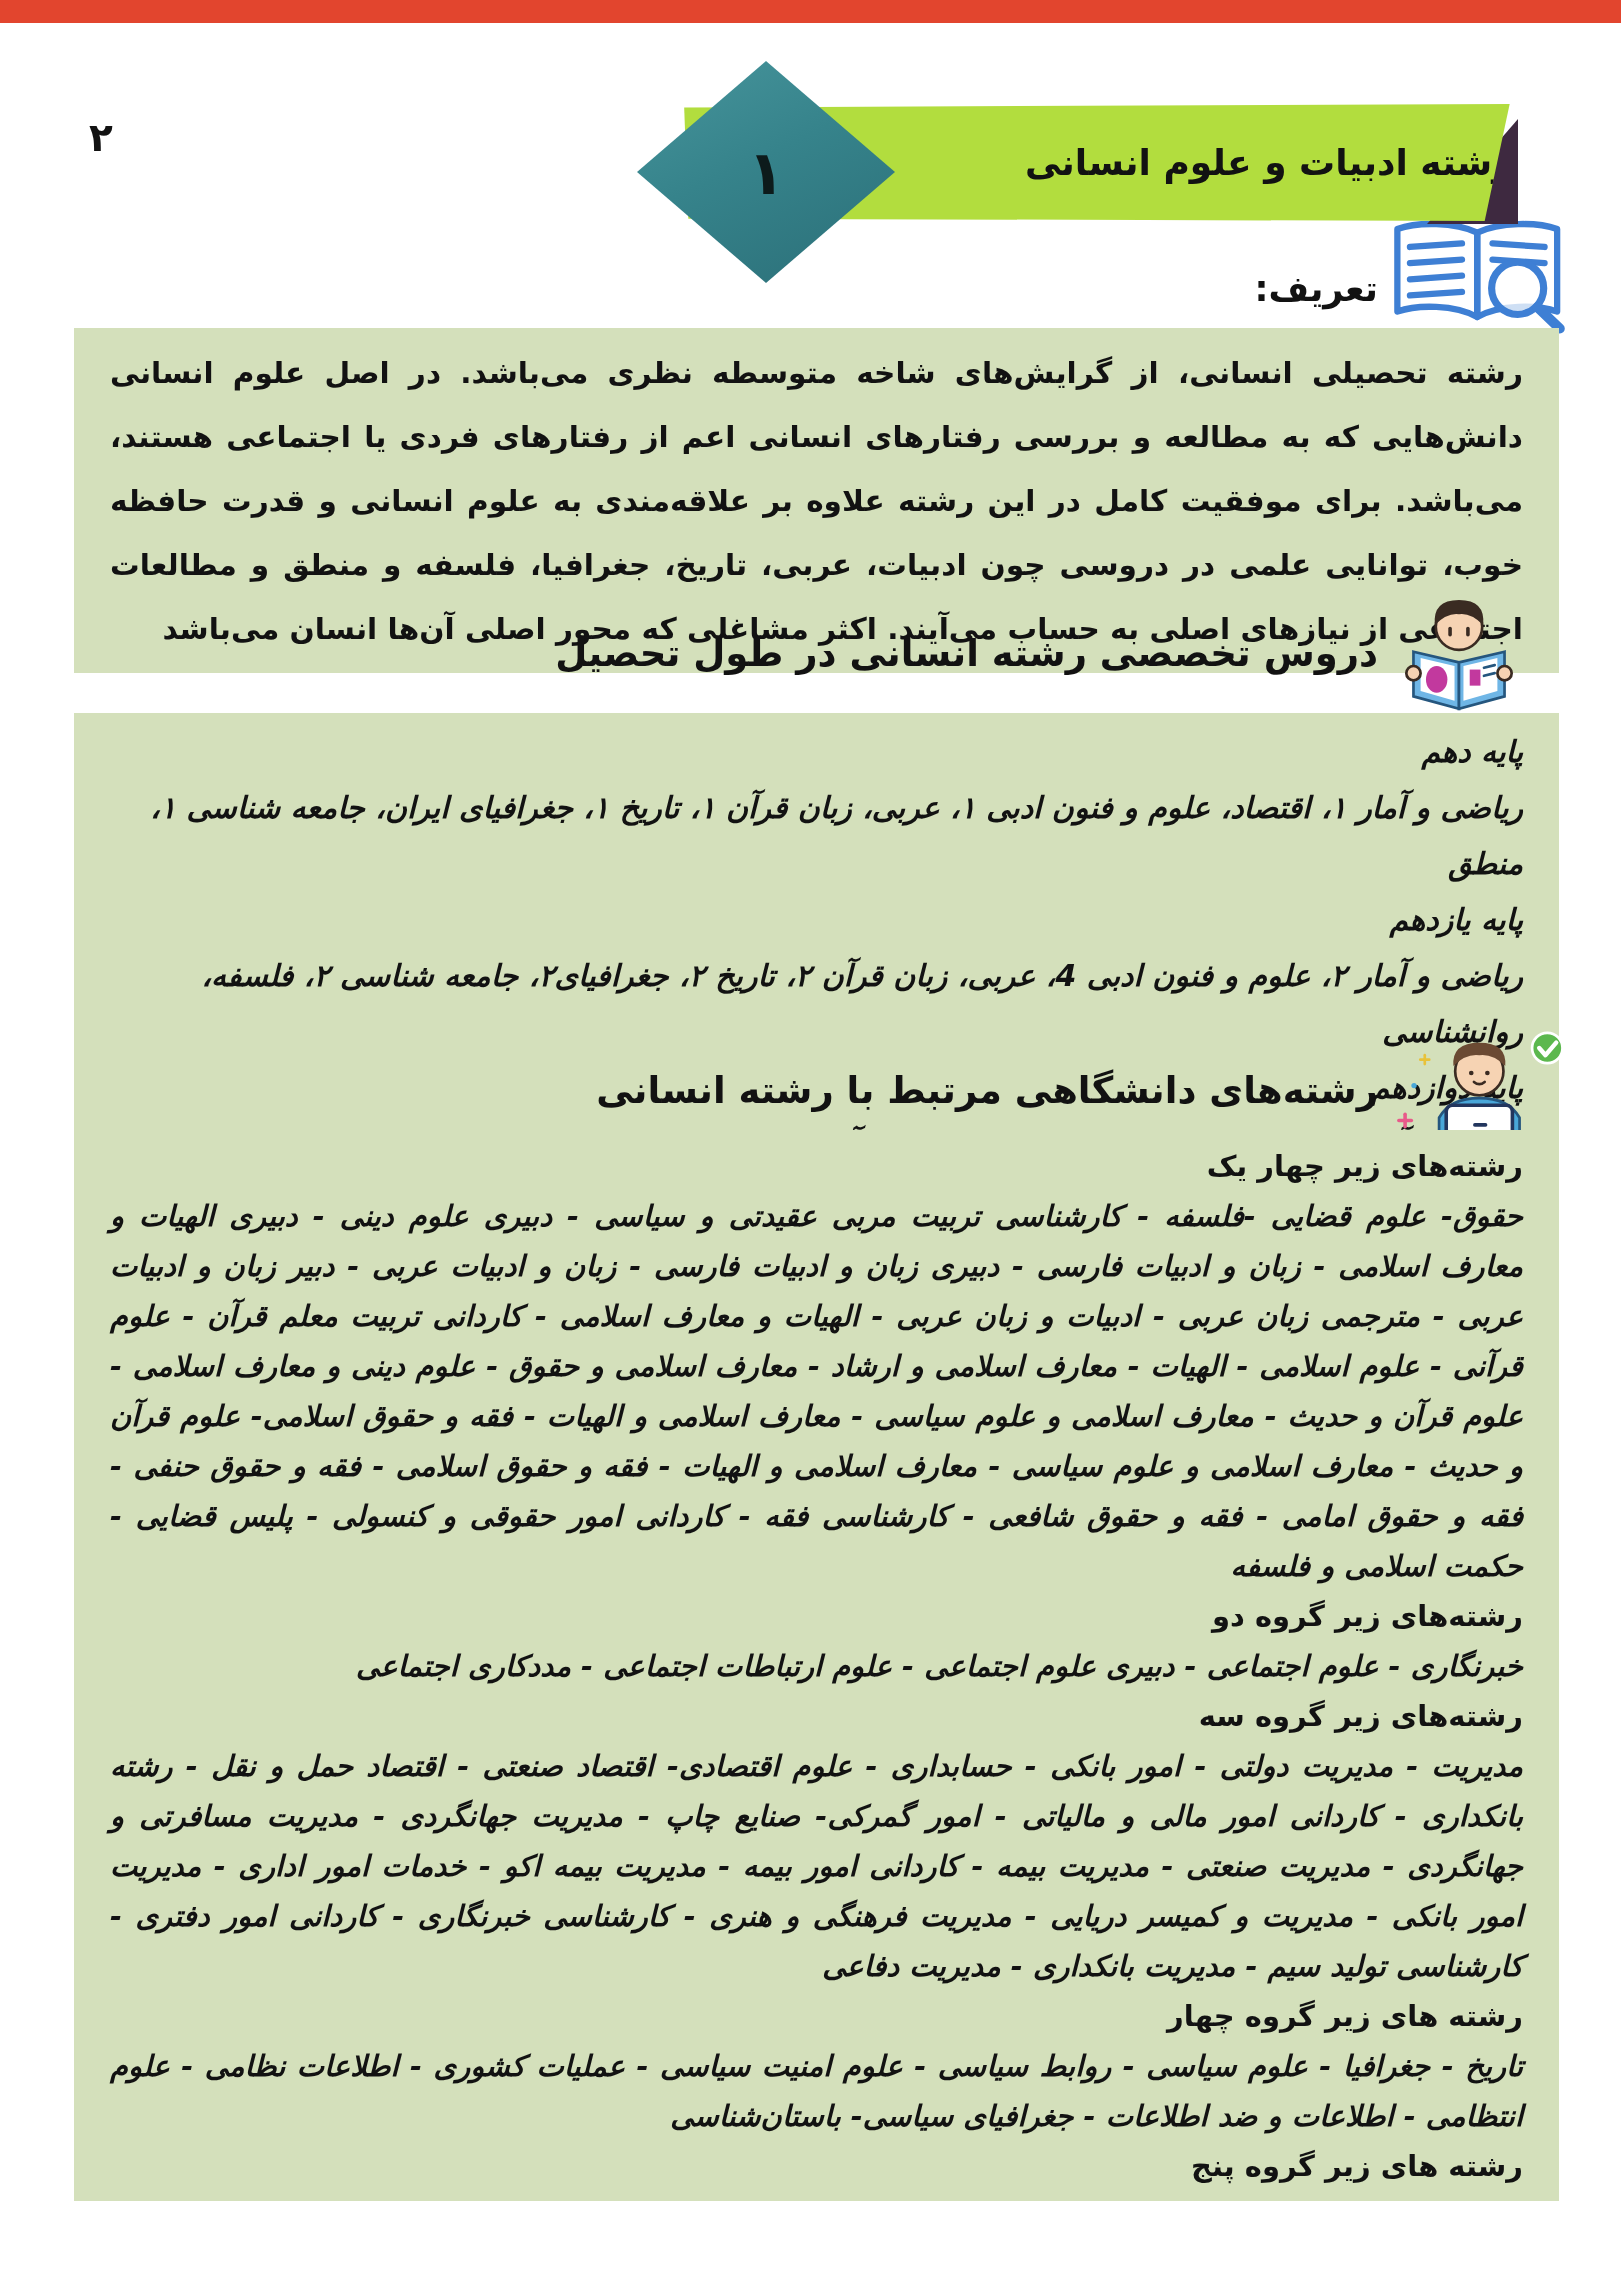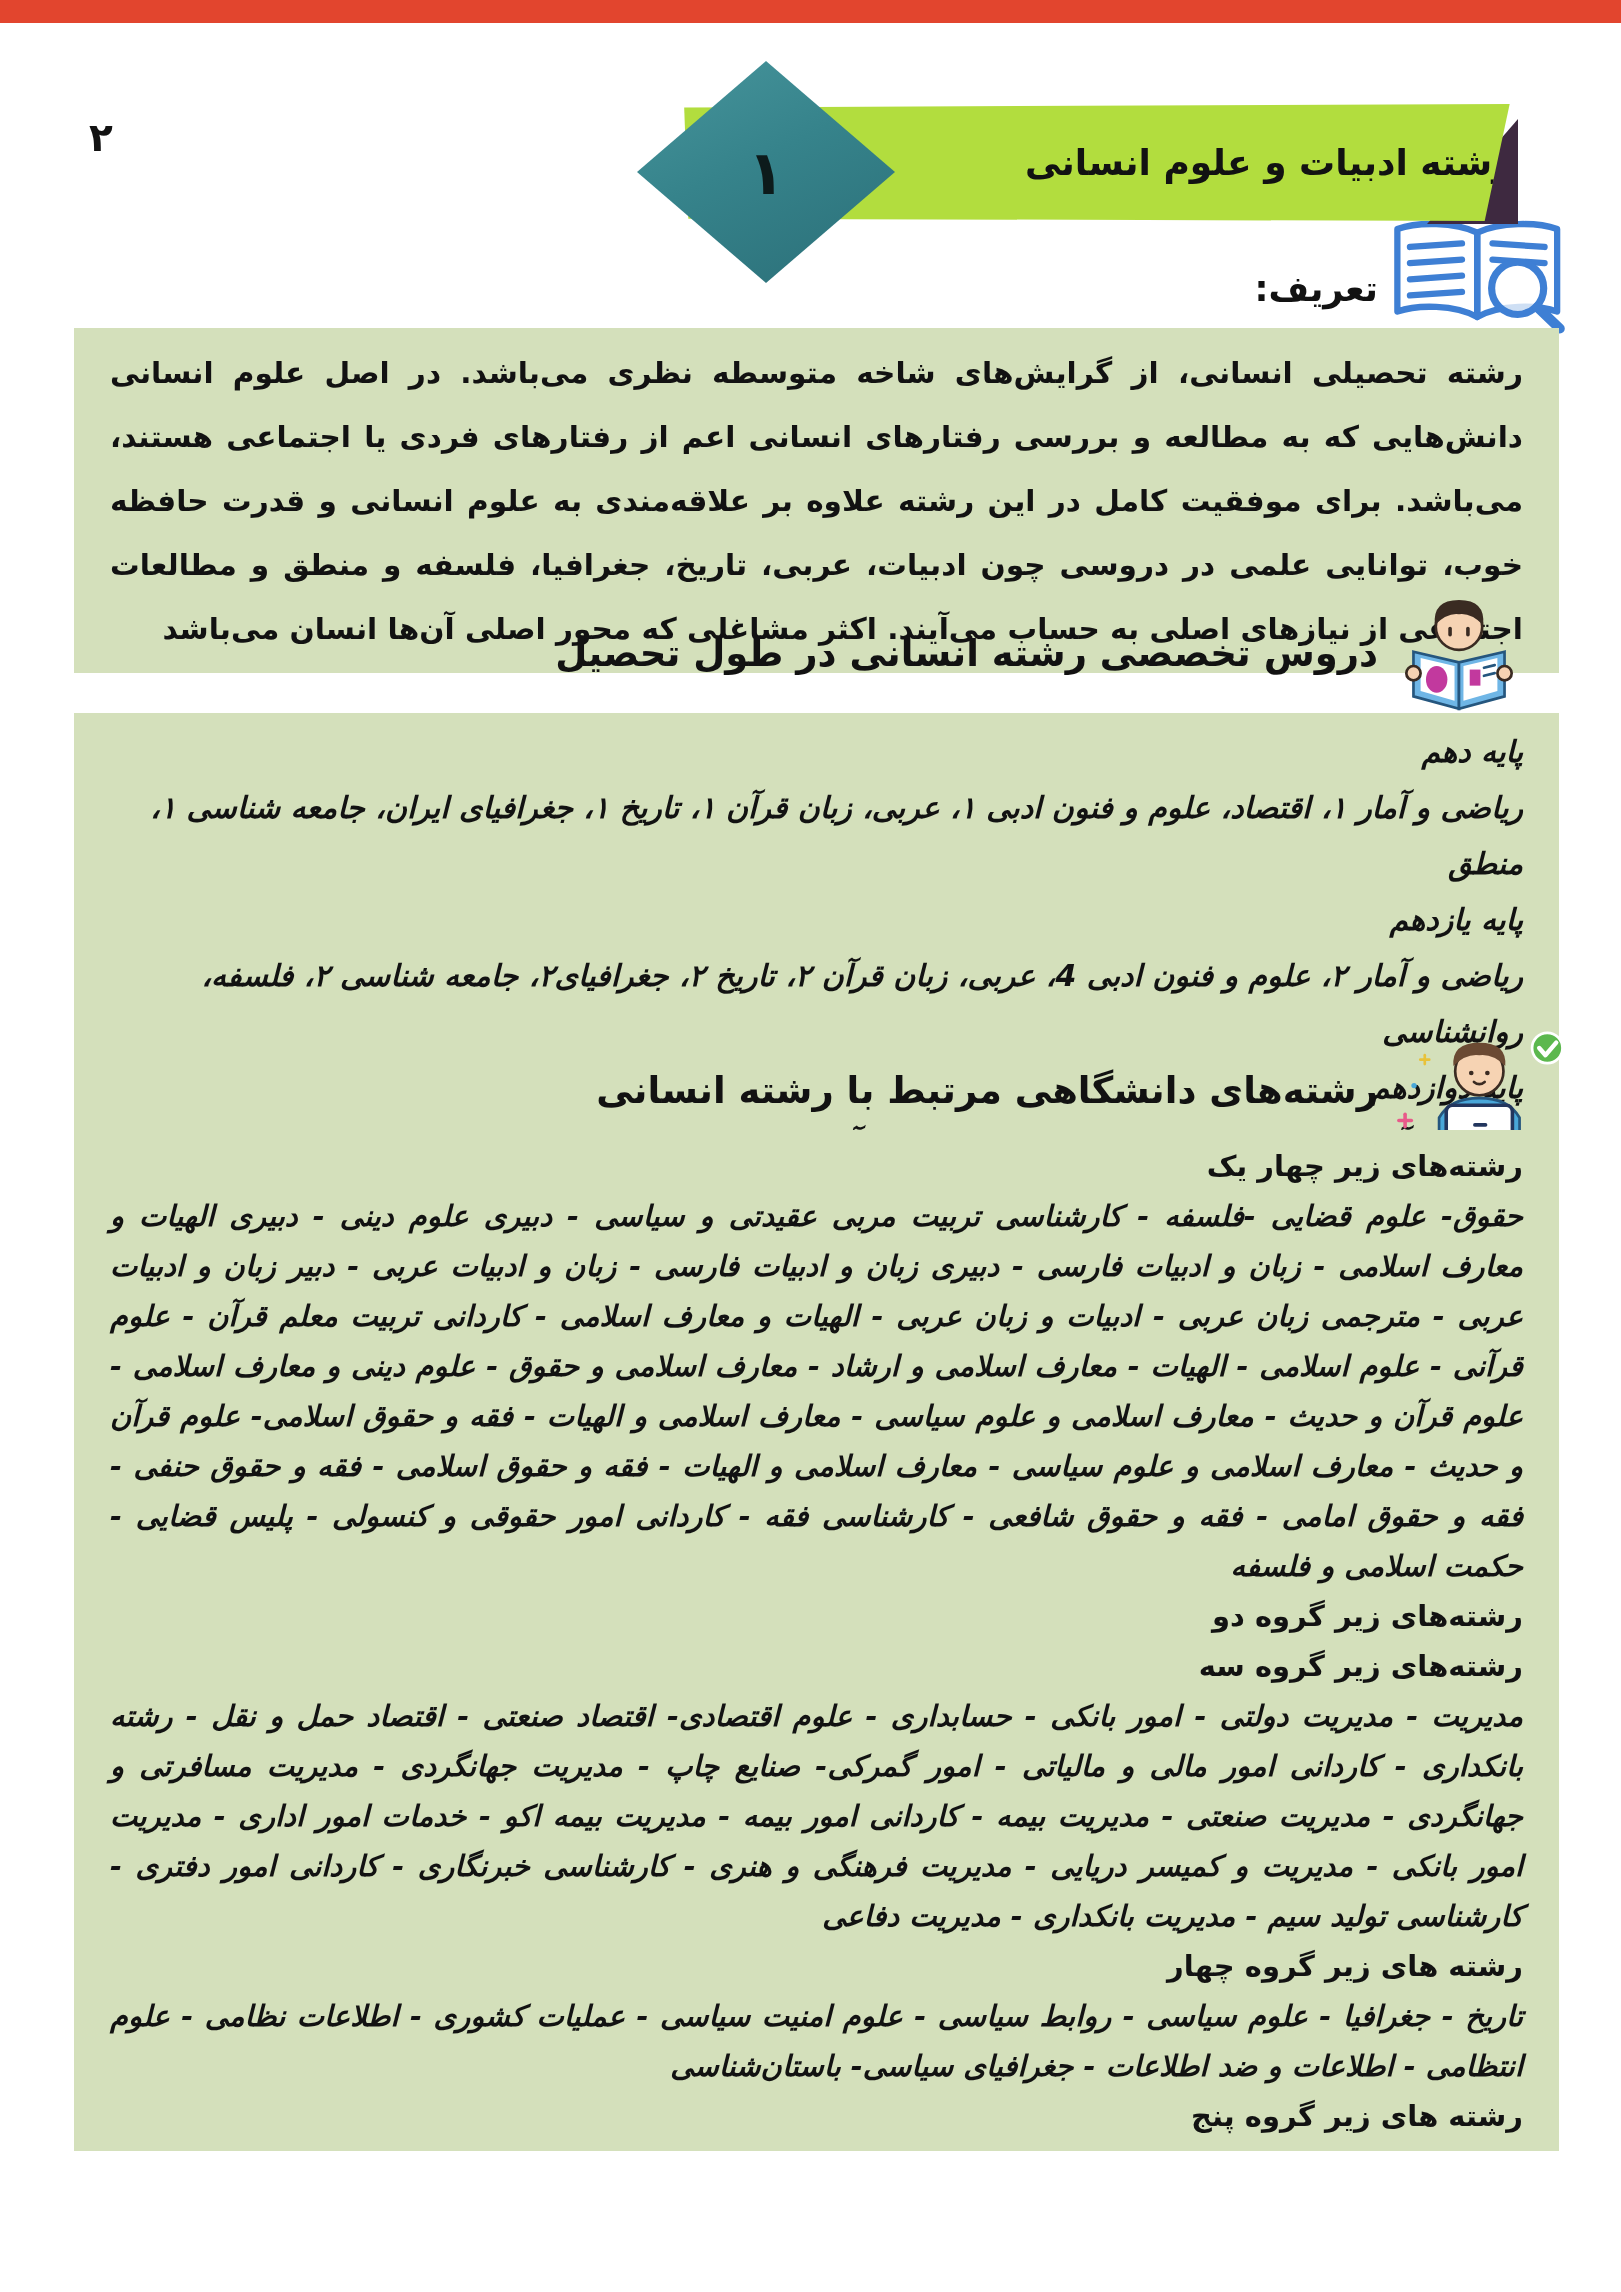--- a/index.html
+++ b/index.html
@@ -157,20 +157,21 @@
         <line x1="35" y1="35" x2="45" y2="35"></line>
     </g>
     <circle cx="28" cy="64" r="3" fill="#49a7d9"></circle>
   </svg>
   <div class="sec-label sec3-title">رشته‌های دانشگاهی مرتبط با رشته انسانی</div>
 
   <div class="gblock block-groups">
     <div class="group-heading">رشته‌های زیر چهار یک</div>
     <p class="group-fields">حقوق- علوم قضایی -فلسفه - کارشناسی تربیت مربی عقیدتی و سیاسی - دبیری علوم دینی - دبیری الهیات و معارف اسلامی - زبان و ادبیات فارسی - دبیری زبان و ادبیات فارسی - زبان و ادبیات عربی - دبیر زبان و ادبیات عربی - مترجمی زبان عربی - ادبیات و زبان عربی - الهیات و معارف اسلامی - کاردانی تربیت معلم قرآن - علوم قرآنی - علوم اسلامی - الهیات - معارف اسلامی و ارشاد - معارف اسلامی و حقوق - علوم دینی و معارف اسلامی - علوم قرآن و حدیث - معارف اسلامی و علوم سیاسی - معارف اسلامی و الهیات - فقه و حقوق اسلامی- علوم قرآن و حدیث - معارف اسلامی و علوم سیاسی - معارف اسلامی و الهیات - فقه و حقوق اسلامی - فقه و حقوق حنفی - فقه و حقوق امامی - فقه و حقوق شافعی - کارشناسی فقه - کاردانی امور حقوقی و کنسولی - پلیس قضایی - حکمت اسلامی و فلسفه</p>
     <div class="group-heading">رشته‌های زیر گروه دو</div>
+    <p class="group-fields">خبرنگاری - علوم اجتماعی - دبیری علوم اجتماعی - علوم ارتباطات اجتماعی - مددکاری اجتماعی</p>
     <div class="group-heading">رشته‌های زیر گروه سه</div>
     <p class="group-fields">مدیریت - مدیریت دولتی - امور بانکی - حسابداری - علوم اقتصادی- اقتصاد صنعتی - اقتصاد حمل و نقل - رشته بانکداری - کاردانی امور مالی و مالیاتی - امور گمرکی- صنایع چاپ - مدیریت جهانگردی - مدیریت مسافرتی و جهانگردی - مدیریت صنعتی - مدیریت بیمه - کاردانی امور بیمه - مدیریت بیمه اکو - خدمات امور اداری - مدیریت امور بانکی - مدیریت و کمیسر دریایی - مدیریت فرهنگی و هنری - کارشناسی خبرنگاری - کاردانی امور دفتری - کارشناسی تولید سیم - مدیریت بانکداری - مدیریت دفاعی</p>
     <div class="group-heading">رشته های زیر گروه چهار</div>
     <p class="group-fields">تاریخ - جغرافیا - علوم سیاسی - روابط سیاسی - علوم امنیت سیاسی - عملیات کشوری - اطلاعات نظامی - علوم انتظامی - اطلاعات و ضد اطلاعات - جغرافیای سیاسی- باستان‌شناسی</p>
     <div class="group-heading">رشته های زیر گروه پنج</div>
 
   </div>
 
 </div>
 

